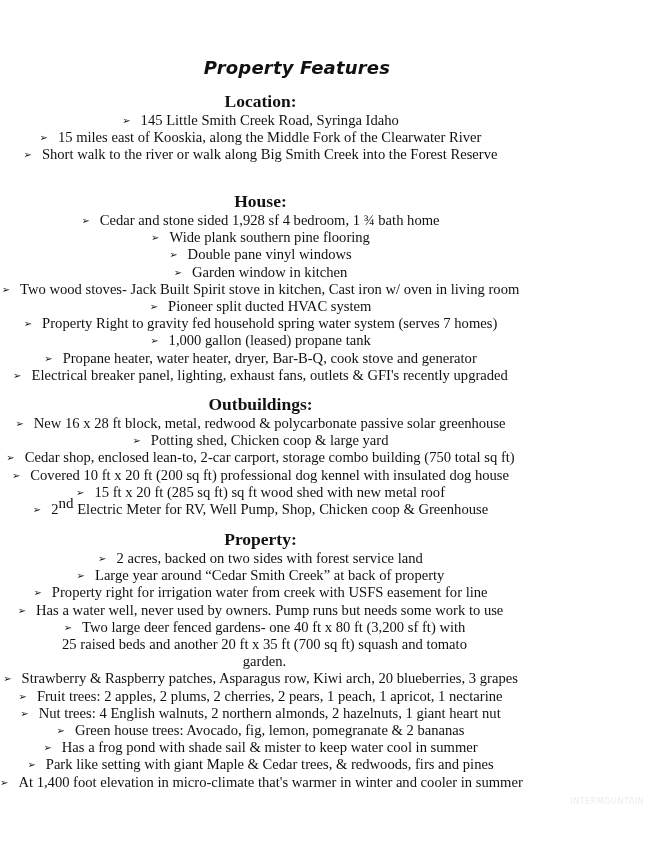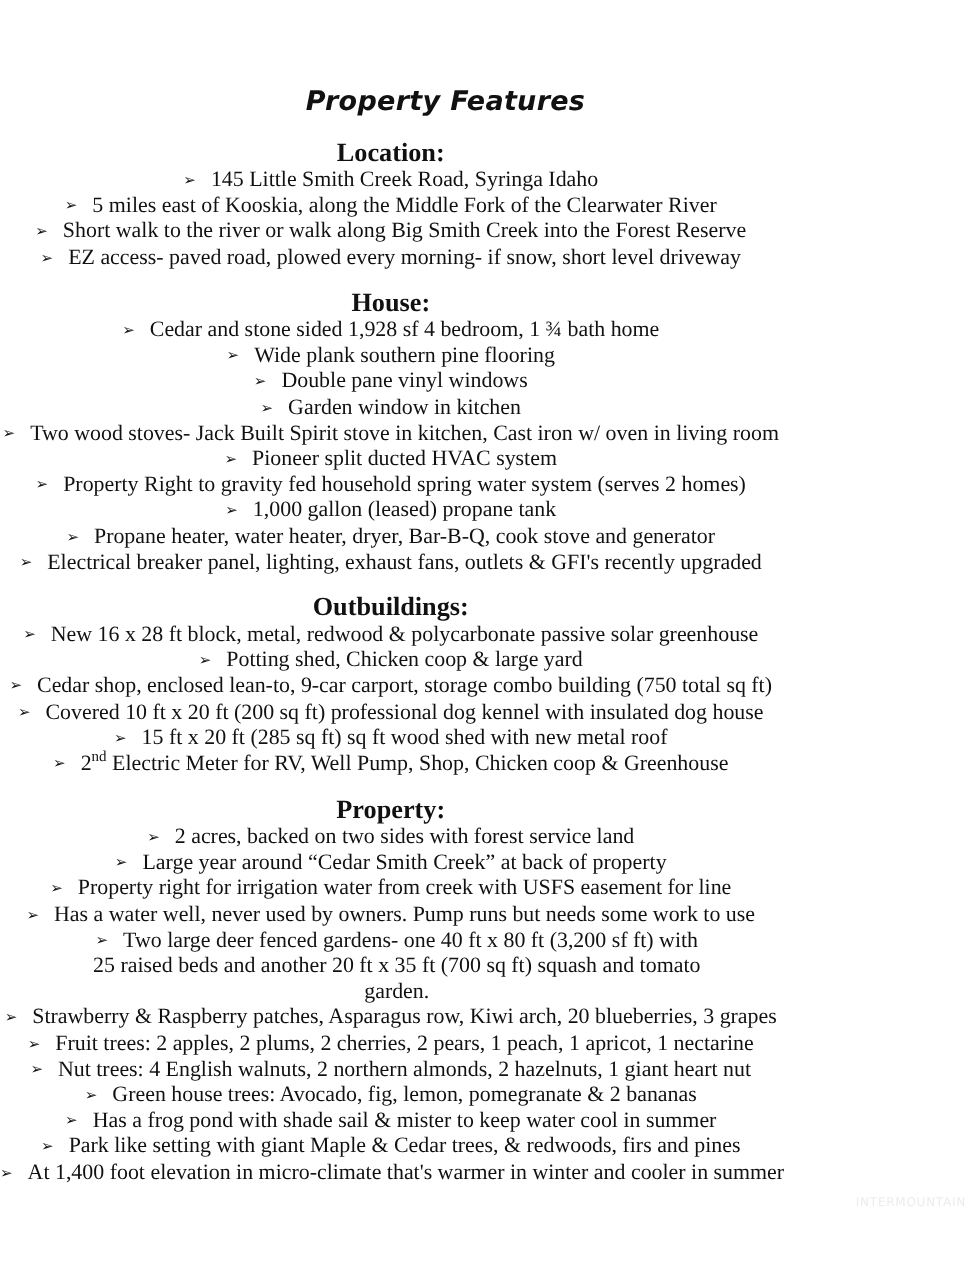--- a/index.html
+++ b/index.html
@@ -4,60 +4,59 @@
 <style>
   html, body { margin: 0; padding: 0; background: #ffffff; }
   body { width: 650px; height: 841px; position: relative; overflow: hidden; font-family: "Liberation Serif", "DejaVu Serif", serif; color: #111; }
   .page-title { position: absolute; top: 57px; left: 0; width: 594px; text-align: center; font-family: "DejaVu Sans", sans-serif; font-style: italic; font-weight: bold; font-size: 18px; letter-spacing: 0.2px; }
   .section { position: absolute; left: 0; width: 521px; text-align: center; }
   .section h2 { margin: 0; font-size: 17.5px; font-weight: bold; line-height: 22px; }
   .section ul { list-style: none; margin: 0; padding: 0; }
   .section li { font-size: 14.6px; line-height: 17.2px; white-space: nowrap; }
   .section li.wrap { white-space: normal; padding: 0 52px 0 60px; }
   .bullet { display: inline-block; font-size: 10px; margin-right: 10px; vertical-align: 1px; }
-  sup { font-size: 10px; line-height: 0; margin-top: 12px; }
+  sup { font-size: 15px; line-height: 0; margin-top: 12px; }
   .watermark { position: absolute; right: 6px; top: 797px; font-family: "DejaVu Sans", sans-serif; font-size: 8px; color: #ececec; letter-spacing: 0.5px; }
 </style>
 </head>
 <body>
 
 <div class="page-title">Property Features</div>
 
 <div class="section" style="top:90px;">
   <h2>Location:</h2>
   <ul>
     <li><span class="bullet">➢</span><span>145 Little Smith Creek Road, Syringa Idaho</span></li>
-    <li><span class="bullet">➢</span><span>5 miles east of Kooskia, along the Middle Fork of the Clearwater River</span></li>
+    <li><span class="bullet">➢</span><span>15 miles east of Kooskia, along the Middle Fork of the Clearwater River</span></li>
     <li><span class="bullet">➢</span><span>Short walk to the river or walk along Big Smith Creek into the Forest Reserve</span></li>
-    <li><span class="bullet">➢</span><span>EZ access- paved road, plowed every morning- if snow, short level driveway</span></li>
   </ul>
 </div>
 
 <div class="section" style="top:190px;">
   <h2>House:</h2>
   <ul>
     <li><span class="bullet">➢</span><span>Cedar and stone sided 1,928 sf 4 bedroom, 1 ¾ bath home</span></li>
     <li><span class="bullet">➢</span><span>Wide plank southern pine flooring</span></li>
     <li><span class="bullet">➢</span><span>Double pane vinyl windows</span></li>
     <li><span class="bullet">➢</span><span>Garden window in kitchen</span></li>
     <li><span class="bullet">➢</span><span>Two wood stoves- Jack Built Spirit stove in kitchen, Cast iron w/ oven in living room</span></li>
     <li><span class="bullet">➢</span><span>Pioneer split ducted HVAC system</span></li>
-    <li><span class="bullet">➢</span><span>Property Right to gravity fed household spring water system (serves 2 homes)</span></li>
+    <li><span class="bullet">➢</span><span>Property Right to gravity fed household spring water system (serves 7 homes)</span></li>
     <li><span class="bullet">➢</span><span>1,000 gallon (leased) propane tank</span></li>
     <li><span class="bullet">➢</span><span>Propane heater, water heater, dryer, Bar-B-Q, cook stove and generator</span></li>
     <li><span class="bullet">➢</span><span>Electrical breaker panel, lighting, exhaust fans, outlets &amp; GFI's recently upgraded</span></li>
   </ul>
 </div>
 
 <div class="section" style="top:393px;text-align:center;">
   <h2>Outbuildings:</h2>
   <ul>
     <li><span class="bullet">➢</span><span>New 16 x 28 ft block, metal, redwood &amp; polycarbonate passive solar greenhouse</span></li>
     <li><span class="bullet">➢</span><span>Potting shed, Chicken coop &amp; large yard</span></li>
-    <li><span class="bullet">➢</span><span>Cedar shop, enclosed lean-to, 9-car carport, storage combo building (750 total sq ft)</span></li>
+    <li><span class="bullet">➢</span><span>Cedar shop, enclosed lean-to, 2-car carport, storage combo building (750 total sq ft)</span></li>
     <li><span class="bullet">➢</span><span>Covered 10 ft x 20 ft (200 sq ft) professional dog kennel with insulated dog house</span></li>
     <li><span class="bullet">➢</span><span>15 ft x 20 ft (285 sq ft)  sq ft wood shed with new metal roof</span></li>
     <li><span class="bullet">➢</span><span>2</span><sup>nd</sup><span> Electric Meter for RV, Well Pump, Shop, Chicken coop &amp; Greenhouse</span></li>
   </ul>
 </div>
 
 <div class="section" style="top:528px;">
   <h2>Property:</h2>
   <ul>
     <li><span class="bullet">➢</span><span>2 acres, backed on two sides with forest service land</span></li>

